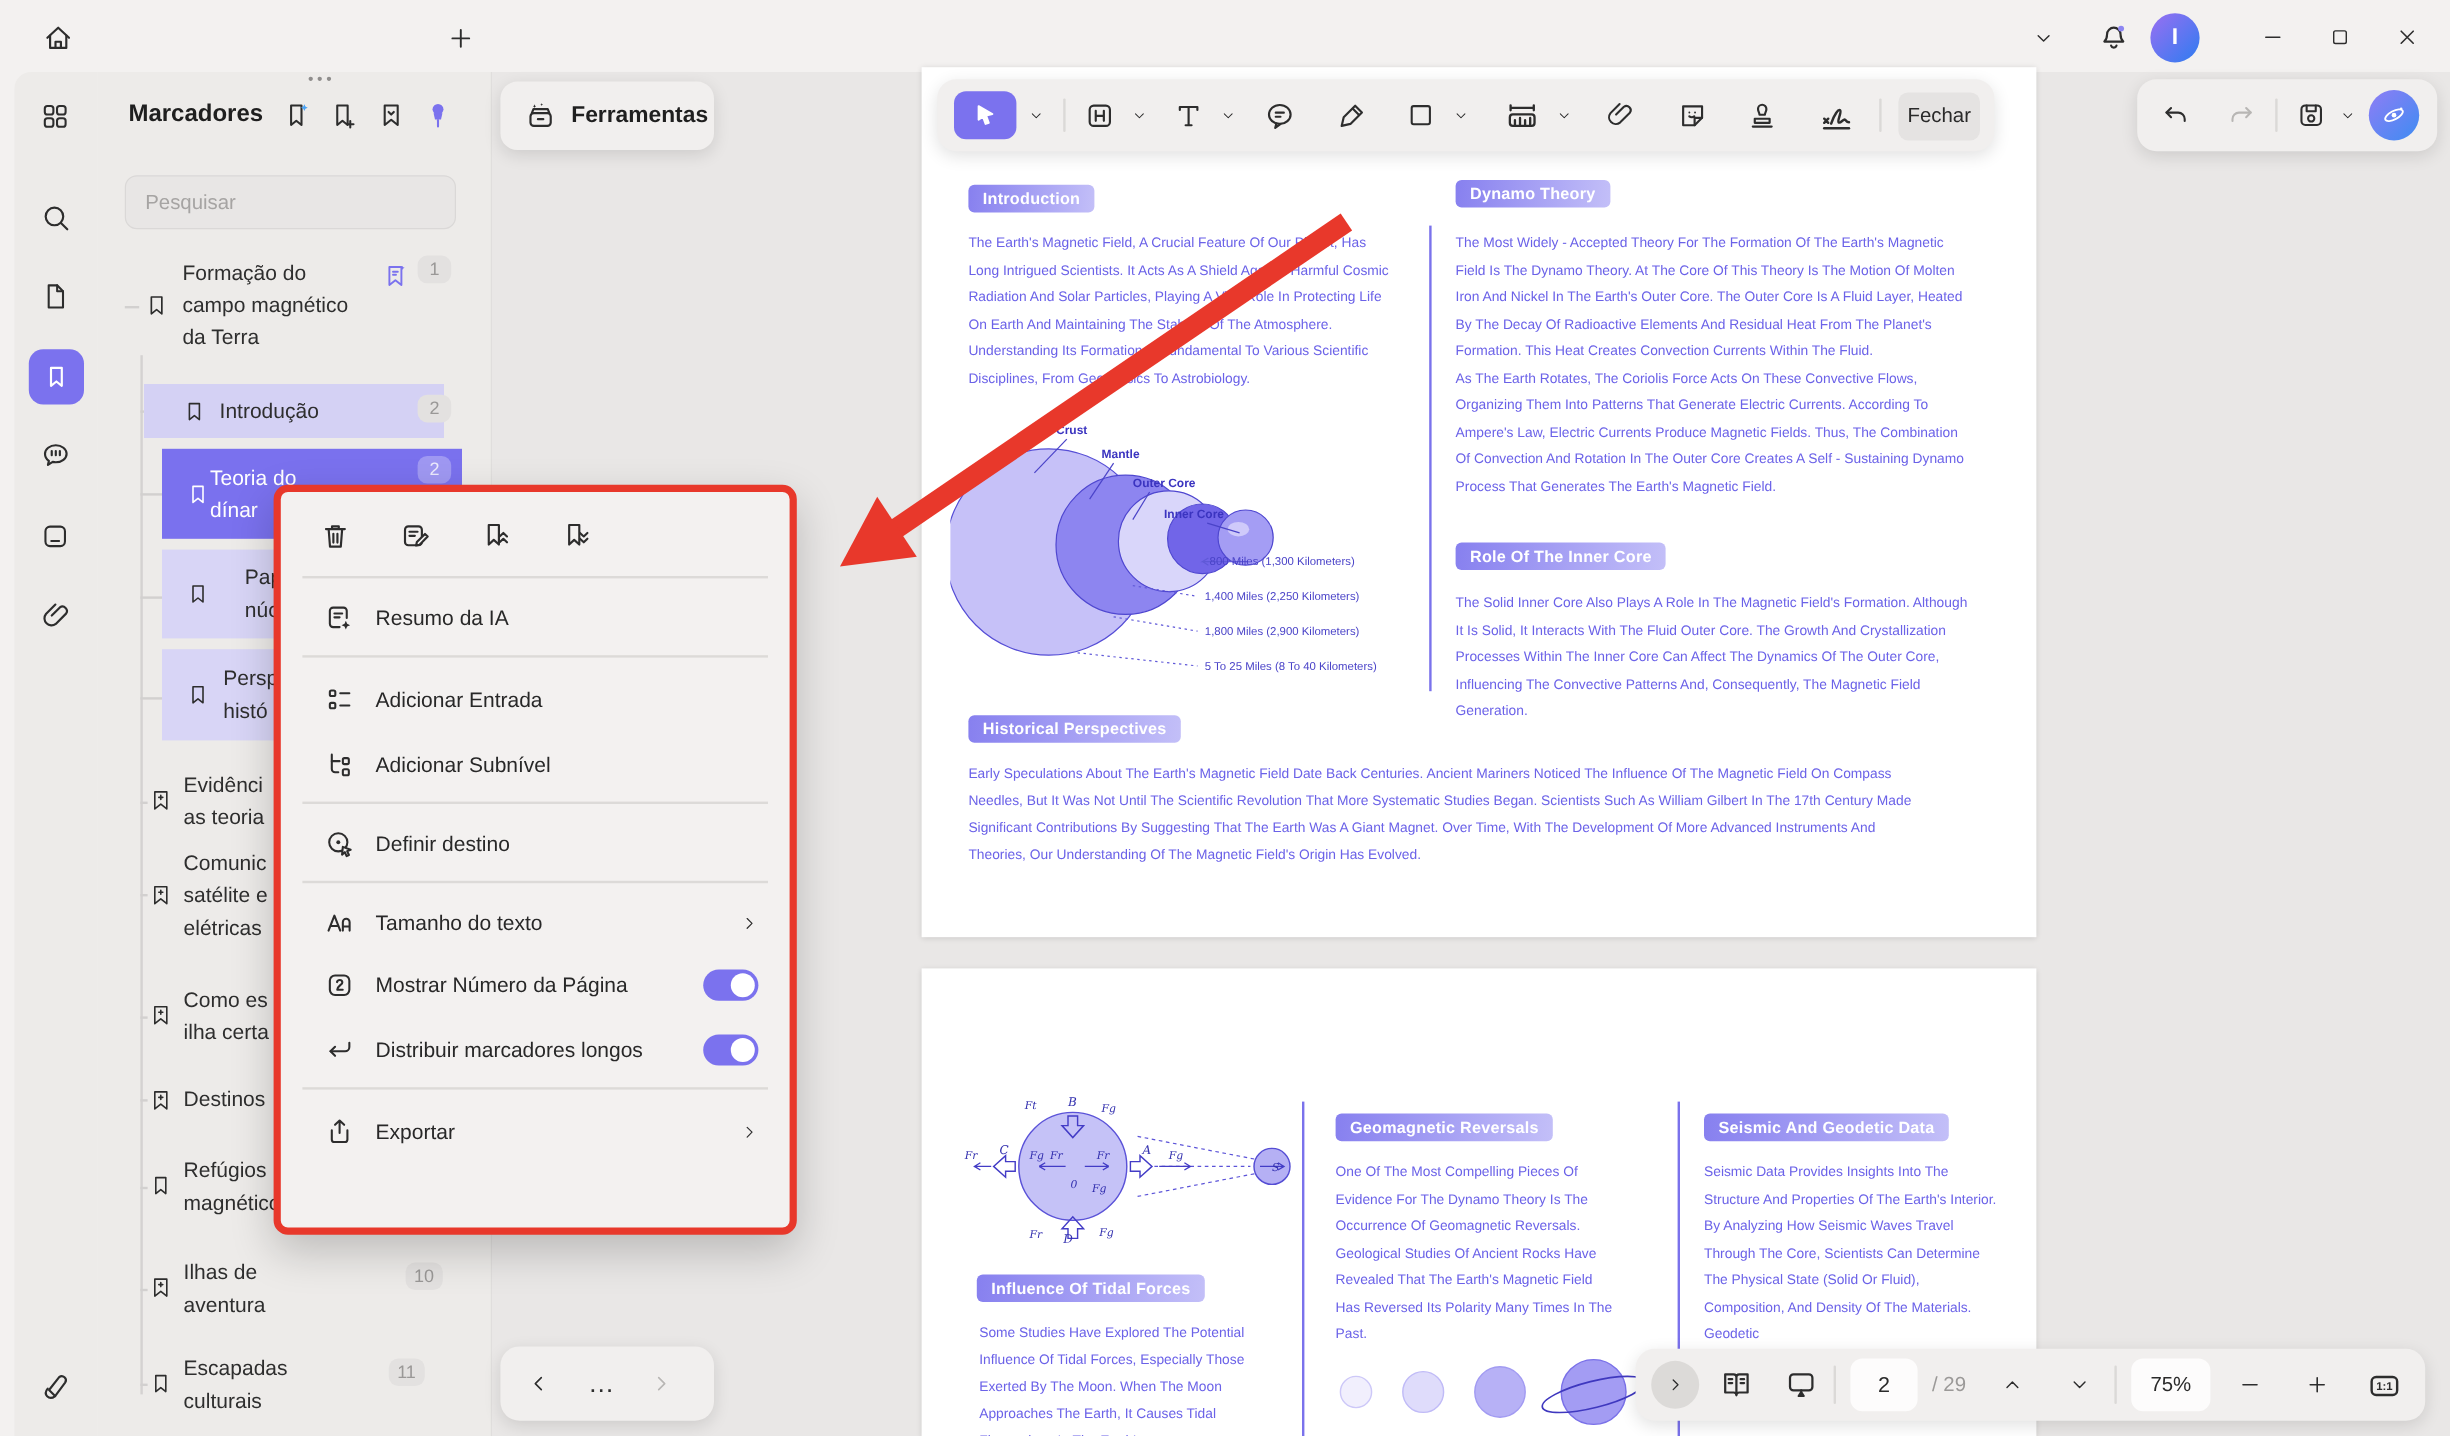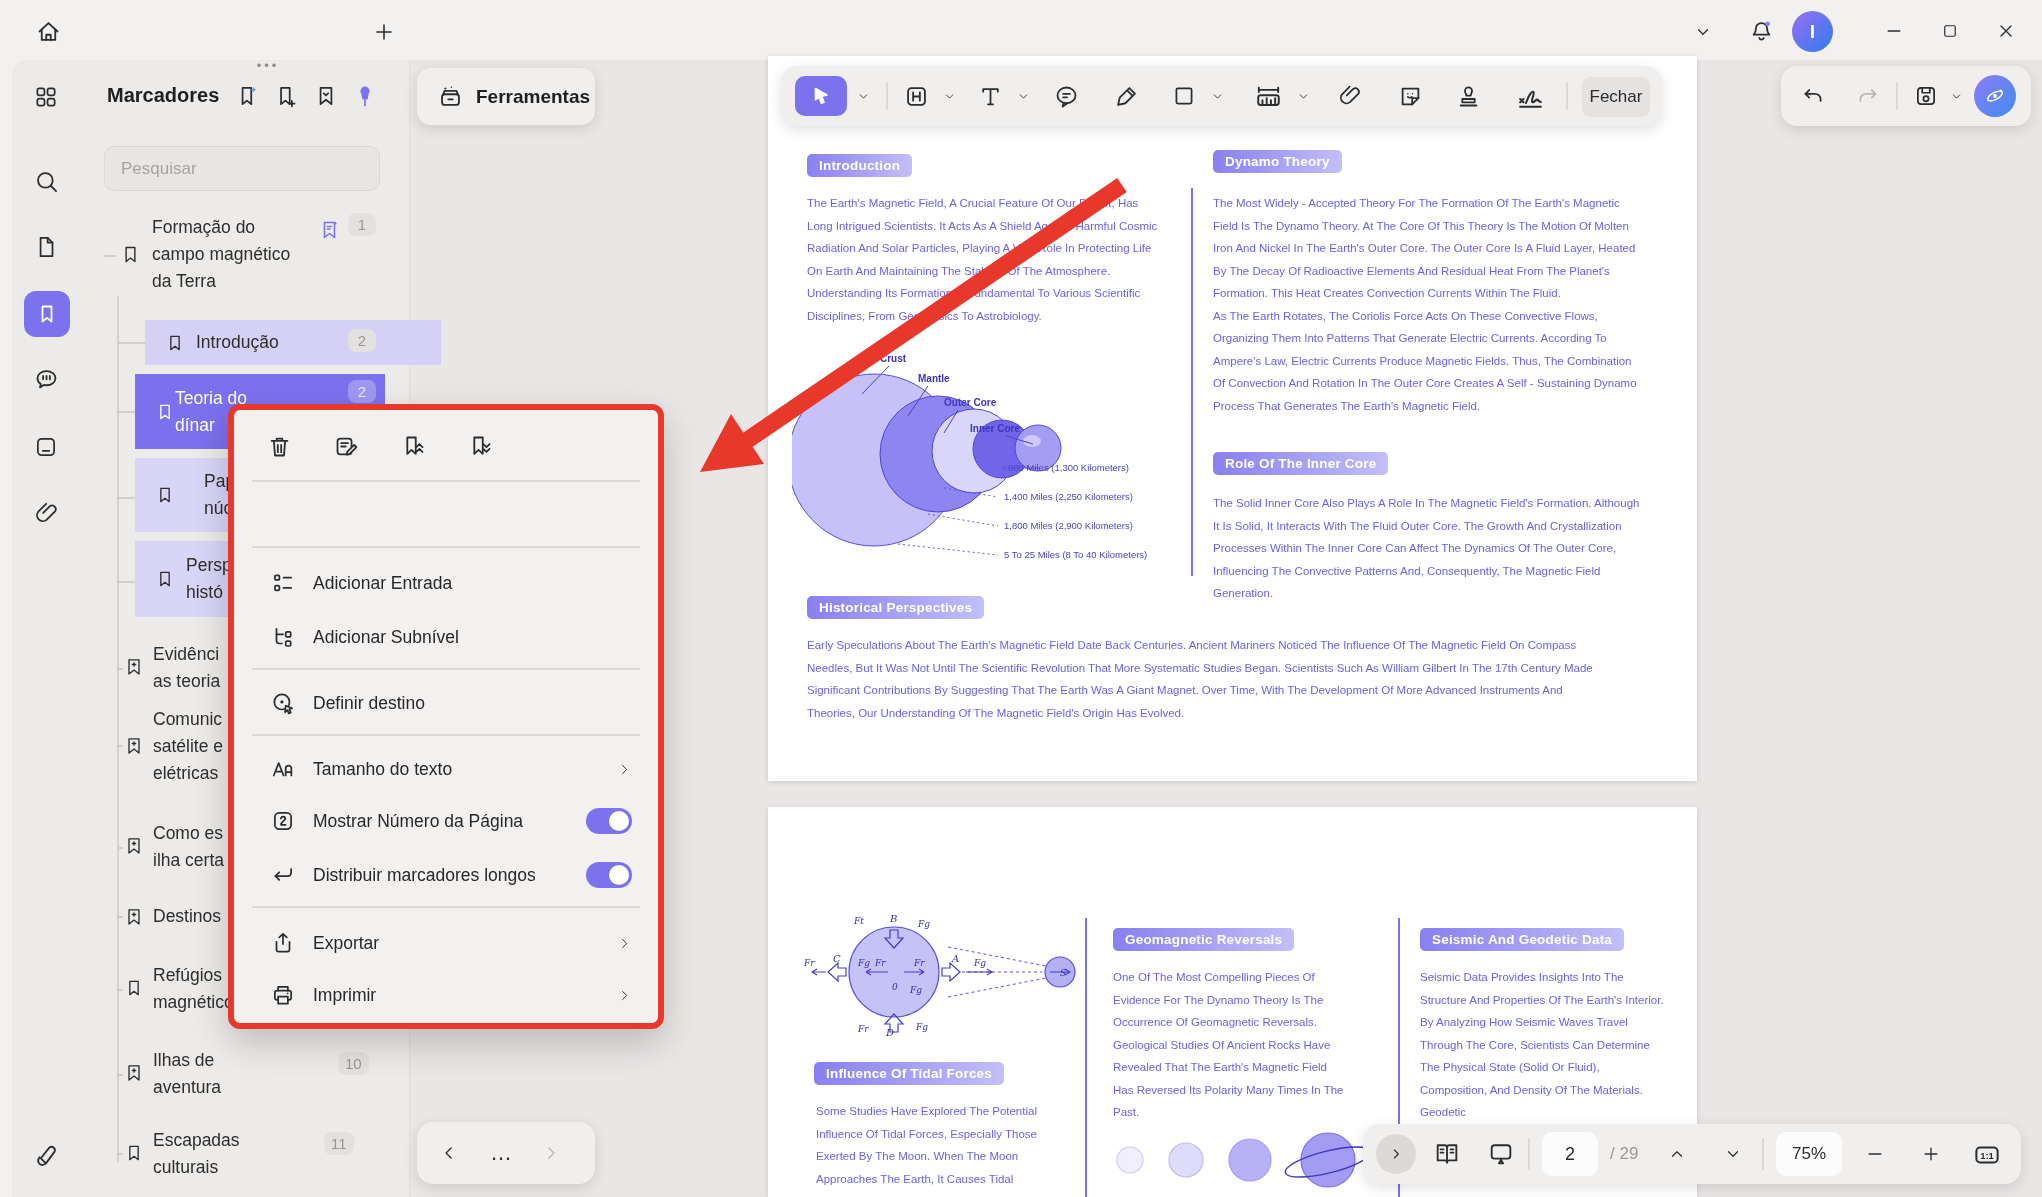--- a/index.html
+++ b/index.html
@@ -290,21 +290,21 @@
         <span class="tl">da Terra</span>
     </div>
   </div>
   <svg class="abs ic purple" style="left:318px;top:218px" width="24" height="24" viewBox="0 0 24 24">
       <path d="M6.5 4.5h10v15l-5-4-5 4z"></path>
       <path d="M9.5 8.5h4M9.5 11h2.5"></path>
       <path d="M17.5 3.5l.5 1.2 1.2.5-1.2.5-.5 1.2-.5-1.2-1.2-.5 1.2-.5z" fill="#7b72ee" stroke="none"></path>
     </svg>
   <span class="abs badge" style="left:348px;top:213px">1</span>
 
-  <div class="abs titem" style="left:145px;top:320px;width:296px;height:45px;background:#d4d1f4;padding-left:20px;box-sizing:border-box">
+  <div class="abs titem" style="left:120px;top:320px;width:250px;height:45px;background:#d4d1f4;padding-left:32px;box-sizing:border-box">
     <svg class="ic" width="20" height="20" viewBox="0 0 24 24">
         <path d="M7 4h10v16l-5-4-5 4z"></path>
       </svg>
     <span class="tl" style="margin-left:11px">Introdução</span>
   </div>
   <span class="abs badge" style="left:348px;top:329px">2</span>
 
   <div class="abs titem sel" style="left:135px;top:374px;width:250px;height:75px;background:#7a71ee;padding-left:20px;box-sizing:border-box">
     <svg class="ic w" width="20" height="20" viewBox="0 0 24 24">
         <path d="M7 4h10v16l-5-4-5 4z"></path>
@@ -645,20 +645,28 @@
           </svg>
         </div>
       <div class="icbtn">
           <svg class="ic" width="27" height="27" viewBox="0 0 24 24">
             <path d="M6.5 4h7.5v14.5L10.2 15 6.5 18.5z"></path>
             <path d="M14.5 9.9l2.8 2.6 2.7-2.6M14.5 14.2l2.8 2.6 2.7-2.6"></path>
           </svg>
         </div>
     </div>
     <div class="mdiv" style="top:70px"></div>
+    <div class="mrow" style="top:82px">
+      <svg class="ic" width="26" height="26" viewBox="0 0 24 24">
+          <path d="M17.5 12V6.5a2.5 2.5 0 0 0-2.5-2.5H7A2.5 2.5 0 0 0 4.5 6.5v10A2.5 2.5 0 0 0 7 19h5"></path>
+          <path d="M8 8.5h6M8 11.5h4"></path>
+          <path d="M16.8 14.2l1 2.3 2.3 1-2.3 1-1 2.3-1-2.3-2.3-1 2.3-1z" fill="#2d2d2d" stroke="none"></path>
+        </svg>
+      <span class="lbl">Resumo da IA</span>
+    </div>
     <div class="mdiv" style="top:136px"></div>
     <div class="mrow" style="top:150px">
       <svg class="ic" width="26" height="26" viewBox="0 0 24 24">
           <rect x="4.5" y="5" width="4.2" height="4.2" rx="1.2"></rect>
           <rect x="4.5" y="14.5" width="4.2" height="4.2" rx="1.2"></rect>
           <path d="M12.5 7.1h7M12.5 16.6h7"></path>
         </svg>
       <span class="lbl">Adicionar Entrada</span>
     </div>
     <div class="mrow" style="top:204px">
@@ -710,32 +718,20 @@
     <div class="mrow" style="top:510px">
       <svg class="ic" width="26" height="26" viewBox="0 0 24 24">
           <path d="M6 11v7a2 2 0 0 0 2 2h8a2 2 0 0 0 2-2v-7"></path>
           <path d="M12 3.5V13M8.5 6.8 12 3.5l3.5 3.3"></path>
         </svg>
       <span class="lbl">Exportar</span>
       <svg class="ic" width="15" height="15" viewBox="0 0 24 24">
           <path d="M9 5.5 15.5 12 9 18.5"></path>
         </svg>
     </div>
-    <div class="mrow" style="top:562px">
-      <svg class="ic" width="26" height="26" viewBox="0 0 24 24">
-          <path d="M7.5 8V4.5h9V8"></path>
-          <rect x="4.5" y="8" width="15" height="8.5" rx="2"></rect>
-          <path d="M7.5 13.5h9V20h-9z" fill="#f3f1f0"></path>
-          <circle cx="16.3" cy="10.6" r=".8" fill="#2d2d2d" stroke="none"></circle>
-        </svg>
-      <span class="lbl">Imprimir</span>
-      <svg class="ic" width="15" height="15" viewBox="0 0 24 24">
-          <path d="M9 5.5 15.5 12 9 18.5"></path>
-        </svg>
-    </div>
   </div>
 
   <svg class="abs" style="left:0;top:0;pointer-events:none;z-index:45" width="2042" height="1197" viewBox="0 0 2042 1197">
     <line x1="1122" y1="185" x2="746" y2="441" stroke="#e8382b" stroke-width="17"></line>
     <polygon points="700,472 731,414 764,464" fill="#e8382b"></polygon>
   </svg>
 
 </div>
 
 </body></html>

